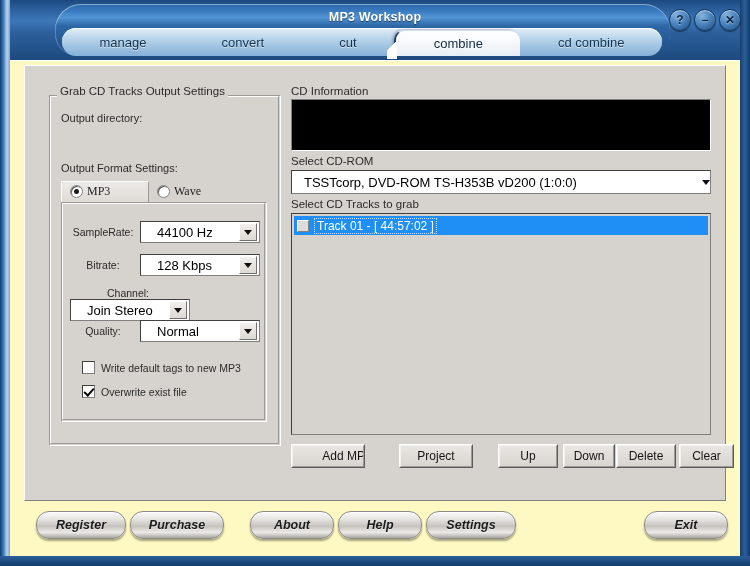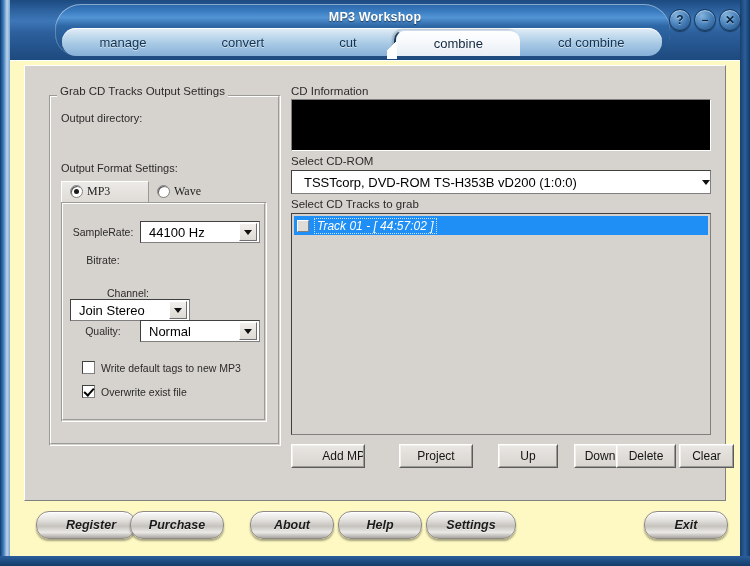--- a/index.html
+++ b/index.html
@@ -173,21 +173,21 @@
   }
   .combo{
     width:120px;height:22px;
     background:#ffffff;
     border:1px solid #7f7f7f;border-top-color:#404040;border-left-color:#404040;
     box-sizing:border-box;
     display:flex;align-items:center;
     position:relative;cursor:pointer;
   }
   .combo .cval{
-    font-size:13px;color:#000;padding-left:8px;flex:1;
+    font-size:13px;color:#000;padding-left:16px;flex:1;
     white-space:nowrap;overflow:hidden;
   }
   .combo .carrow{
     width:18px;height:18px;margin-right:2px;flex:none;
     background:linear-gradient(180deg,#f2f0ed 0%,#ddd9d4 100%);
     border:1px solid #ffffff;border-right-color:#6f6f6f;border-bottom-color:#6f6f6f;
     box-sizing:border-box;
     display:flex;align-items:center;justify-content:center;
   }
   .carrow i{
@@ -228,21 +228,21 @@
     background:#ffffff;
     border:1px solid #7f7f7f;border-top-color:#404040;border-left-color:#404040;
     box-sizing:border-box;display:flex;align-items:center;cursor:pointer;
   }
   .cdrom-combo .cval{font-size:13px;color:#000;padding-left:12px;flex:1;white-space:nowrap;overflow:hidden;}
 
   .tracklist{
     position:absolute;left:266px;top:147px;width:420px;height:222px;
     background:#d6d3ce;
     border:1px solid #7f7f7f;border-top-color:#404040;border-left-color:#404040;
-    box-sizing:border-box;padding:2px;overflow:hidden;font-style:italic;
+    box-sizing:border-box;padding:2px;overflow:hidden;
   }
   .track-item{
     height:19px;display:flex;align-items:center;gap:6px;padding-left:3px;
     background:#1f8ff5;cursor:pointer;
   }
   .track-item .tchk{
     width:12px;height:12px;background:#dfdcd8;flex:none;
     border:1px solid #ffffff;border-right-color:#7f7f7f;border-bottom-color:#7f7f7f;
     box-sizing:border-box;
   }
@@ -348,20 +348,26 @@
             <span class="flabel">SampleRate:</span>
             <span class="combo">
               <span class="cval">44100 Hz</span>
               <span class="carrow">
                   <i></i>
                 </span>
             </span>
           </div>
           <div class="field" style="left:8px;top:51px;">
             <span class="flabel">Bitrate:</span>
+            <span class="combo">
+              <span class="cval">128 Kbps</span>
+              <span class="carrow">
+                  <i></i>
+                </span>
+            </span>
           </div>
           <div class="field" style="left:8px;top:84px;flex-direction:column;">
             <span class="flabel">Channel:</span>
             <span class="combo">
               <span class="cval">Join Stereo</span>
               <span class="carrow">
                   <i></i>
                 </span>
             </span>
           </div>
@@ -424,29 +430,29 @@
         <div class="track-item">
           <span class="tchk"></span>
           <span class="ttext">Track 01  - [ 44:57:02 ]</span>
         </div>
       </div>
 
       <div class="btnrow">
         <div class="wbtn" style="left:0px;width:74px;padding-left:38px;">Add MP3</div>
         <div class="wbtn" style="left:108px;width:74px;">Project</div>
         <div class="wbtn" style="left:207px;width:60px;">Up</div>
-        <div class="wbtn" style="left:283px;width:52px;text-align:center;">Down</div>
+        <div class="wbtn" style="left:272px;width:52px;text-align:center;">Down</div>
         <div class="wbtn" style="left:325px;width:60px;">Delete</div>
         <div class="wbtn" style="left:388px;width:55px;">Clear</div>
       </div>
 
     </div>
 
     <div class="toolbar">
-      <div class="pill" style="left:12px;width:88px;padding-left:10px;">Register</div>
+      <div class="pill" style="left:12px;width:88px;">Register</div>
       <div class="pill" style="left:106px;width:92px;">Purchase</div>
       <div class="pill" style="left:226px;width:82px;">About</div>
       <div class="pill" style="left:314px;width:82px;">Help</div>
       <div class="pill" style="left:402px;width:88px;">Settings</div>
       <div class="pill" style="left:620px;width:82px;">Exit</div>
     </div>
 
   </div>
 
 </div>

